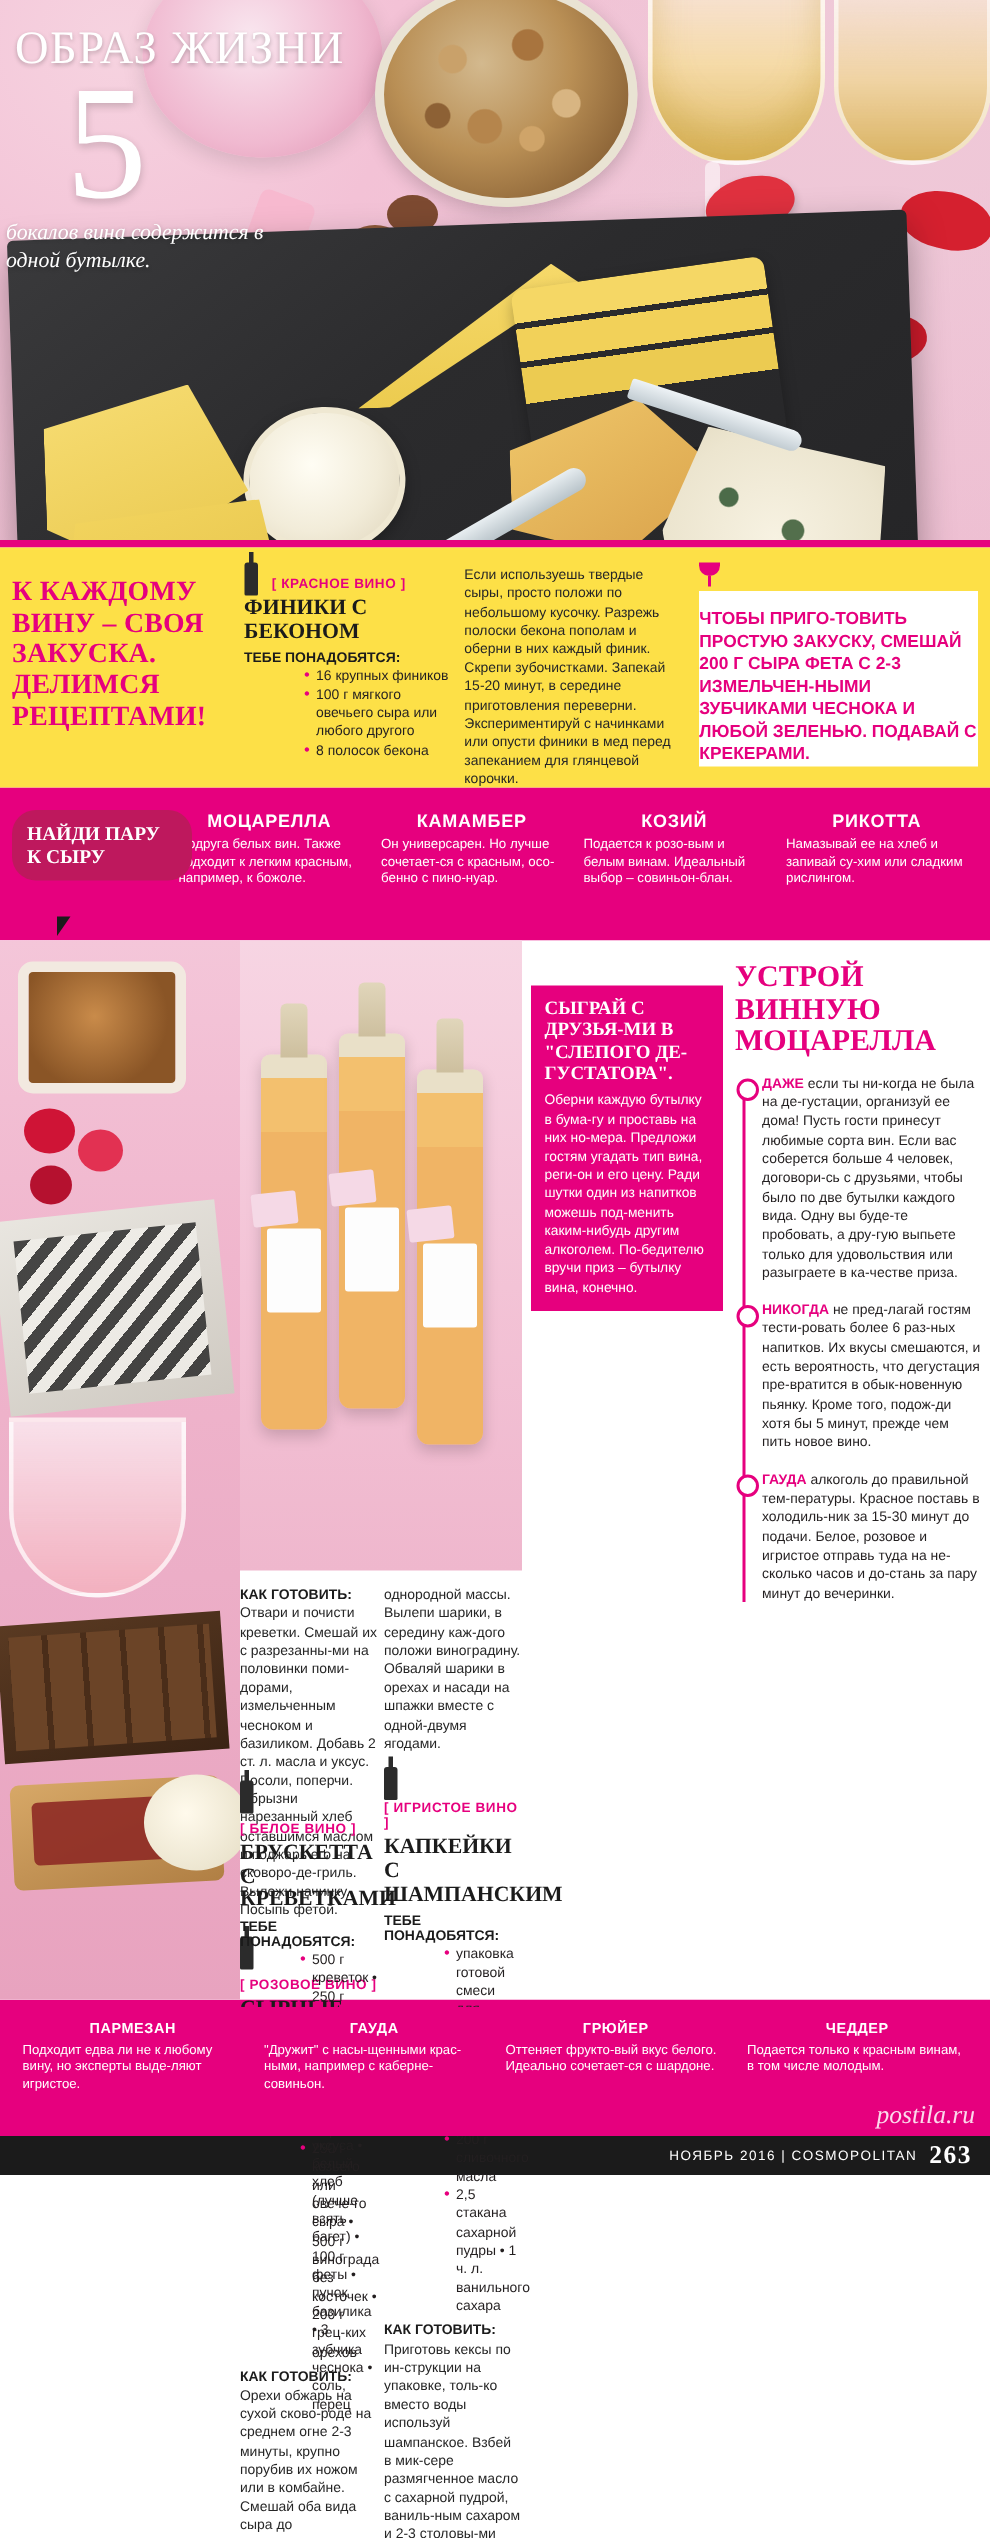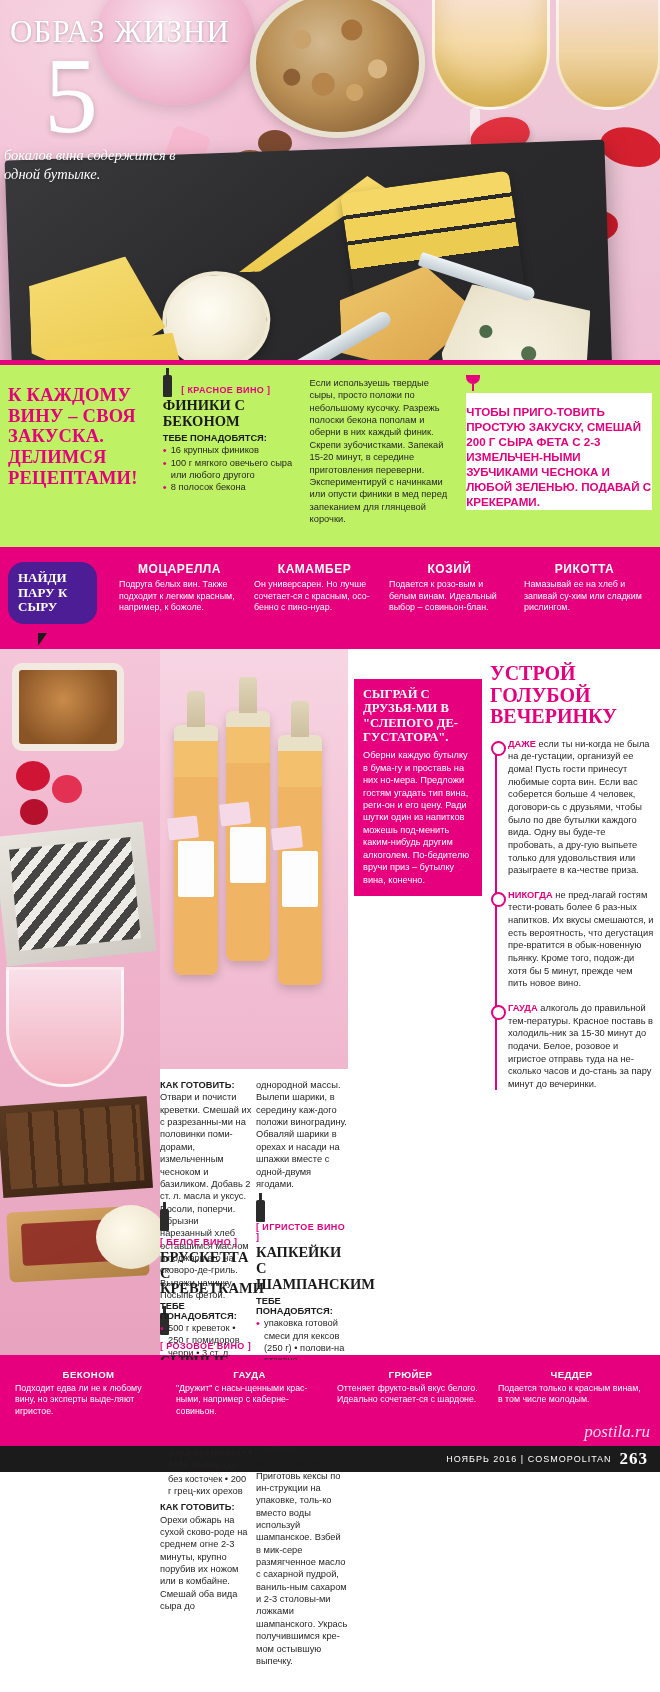--- a/index.html
+++ b/index.html
@@ -158,21 +158,21 @@
     font-family:"Liberation Serif", serif;
     font-style:italic; font-size:14.5px; line-height:1.3; color:#fff;
     text-shadow:0 1px 3px rgba(0,0,0,.25);
   }
 
   
   .band { background:#e6007e; height:5px; width:100%; }
 
   
   .recipes {
-    position:relative; width:660px; height:182px; background:#bef264;
+    position:relative; width:660px; height:160px; background:#fde047;
     padding:10px 8px 0 8px;
     display:flex; gap:10px;
   }
   .rec-col { position:relative; }
   .rec-col1 { width:148px; }
   .rec-col2 { width:140px; }
   .rec-col3 { width:150px; }
   .rec-col4 { width:190px; }
   .lead-title {
     font-family:"Liberation Serif", serif;
@@ -193,39 +193,39 @@
   }
   .glass-icon:before{content:"";position:absolute;left:0;top:0;width:14px;height:9px;background:#e6007e;border-radius:0 0 7px 7px;}
   .glass-icon:after{content:"";position:absolute;left:6px;top:9px;width:2px;height:7px;background:#e6007e;}
   .dish-title {
     font-family:"Liberation Serif", serif; font-weight:bold;
     font-size:14.5px; line-height:1.08; color:#1b1b1b; margin:1px 0 4px 0;
   }
   .need-label{ font-size:9.3px; font-weight:bold; color:#1b1b1b; }
   .body-text{ font-size:9.3px; line-height:1.33; color:#262626; }
   ul.ing{ list-style:none; margin:1px 0 4px 0; padding:0; }
-  ul.ing li{ font-size:9.3px; line-height:1.33; position:relative; padding-left:8px; }
+  ul.ing li{ font-size:9.3px; line-height:1.33; position:relative; padding-left:8px;margin-left:40px; }
   ul.ing li:before{ content:"•"; position:absolute; left:0; color:#e6007e; font-size:11px; line-height:1.15;}
   .pink-note {
     background:#ffffff; color:#e6007e; font-size:11.6px; line-height:1.29;
     font-weight:bold; border-left:none; padding-top:12px;
   }
 
   
   .pairs {
     position:relative; width:660px; height:92px; background:#e6007e; color:#fff;
     display:flex; padding:10px 8px;
   }
   .bubble {
     width:104px; position:relative;
   }
   .bubble-inner{
-    background:#4c1d95; color:#fff; border-radius:16px;
+    background:#be185d; color:#fff; border-radius:16px;
     font-family:"Liberation Serif", serif; font-weight:bold; font-size:13px;
-    line-height:1.12; padding:9px 10px; width:89px; text-align:left;
+    line-height:1.12; padding:9px 10px; width:120px; text-align:left;
   }
   .bubble-inner:after{
     content:""; position:absolute; left:30px; bottom:-12px;
     border-width:13px 9px 0 0; border-style:solid; border-color:#1b1b1b transparent transparent transparent;
   }
   .pair-cell{ flex:1; padding:0 7px; }
   .pair-name{
     font-size:12px; font-weight:bold; letter-spacing:.5px; margin-bottom:3px; text-align:center;
   }
   .pair-text{ font-size:8.9px; line-height:1.3; }
@@ -491,21 +491,21 @@
       <span class="bottle-icon"></span>
       <span class="tag">[ БЕЛОЕ ВИНО ]</span>
       <div class="dish-title">БРУСКЕТТА С КРЕВЕТКАМИ</div>
       <div class="need-label">ТЕБЕ ПОНАДОБЯТСЯ:</div>
       <ul class="ing">
         <li>500 г креветок • 250 г помидоров черри • 3 ст. л. оливкового масла • 1 ст. л. бальзамического уксуса • белый хлеб (лучше взять багет) • 100 г феты • пучок базилика • 3 зубчика чеснока • соль, перец</li>
       </ul>
     </div>
 
     <div class="right-col">
-      <div class="sec-title">УСТРОЙ ГОЛУБОЙ ВЕЧЕРИНКУ</div>
+      <div class="sec-title">УСТРОЙ ВИННУЮ МОЦАРЕЛЛА</div>
       <div class="timeline">
         <div class="tl-item">
           <div class="tl-text">
             <span class="lead">ДАЖЕ</span><span> если ты ни-когда не была на де-густации, организуй ее дома! Пусть гости принесут любимые сорта вин. Если вас соберется больше 4 человек, договори-сь с друзьями, чтобы было по две бутылки каждого вида. Одну вы буде-те пробовать, а дру-гую выпьете только для удовольствия или разыграете в ка-честве приза.</span>
           </div>
         </div>
         <div class="tl-item">
           <div class="tl-text">
             <span class="lead">НИКОГДА</span><span> не пред-лагай гостям тести-ровать более 6 раз-ных напитков. Их вкусы смешаются, и есть вероятность, что дегустация пре-вратится в обык-новенную пьянку. Кроме того, подож-ди хотя бы 5 минут, прежде чем пить новое вино.</span>
           </div>
@@ -516,21 +516,21 @@
           </div>
         </div>
       </div>
     </div>
   </div>
 
   <div class="band"></div>
 
   <div class="bottom-band">
     <div class="bb-cell">
-      <div class="bb-name">БЕКОНОМ</div>
+      <div class="bb-name">ПАРМЕЗАН</div>
       <div class="bb-text">Подходит едва ли не к любому вину, но эксперты выде-ляют игристое.</div>
     </div>
     <div class="bb-cell">
       <div class="bb-name">ГАУДА</div>
       <div class="bb-text">"Дружит" с насы-щенными крас-ными, например с каберне-совиньон.</div>
     </div>
     <div class="bb-cell">
       <div class="bb-name">ГРЮЙЕР</div>
       <div class="bb-text">Оттеняет фрукто-вый вкус белого. Идеально сочетает-ся с шардоне.</div>
     </div>

